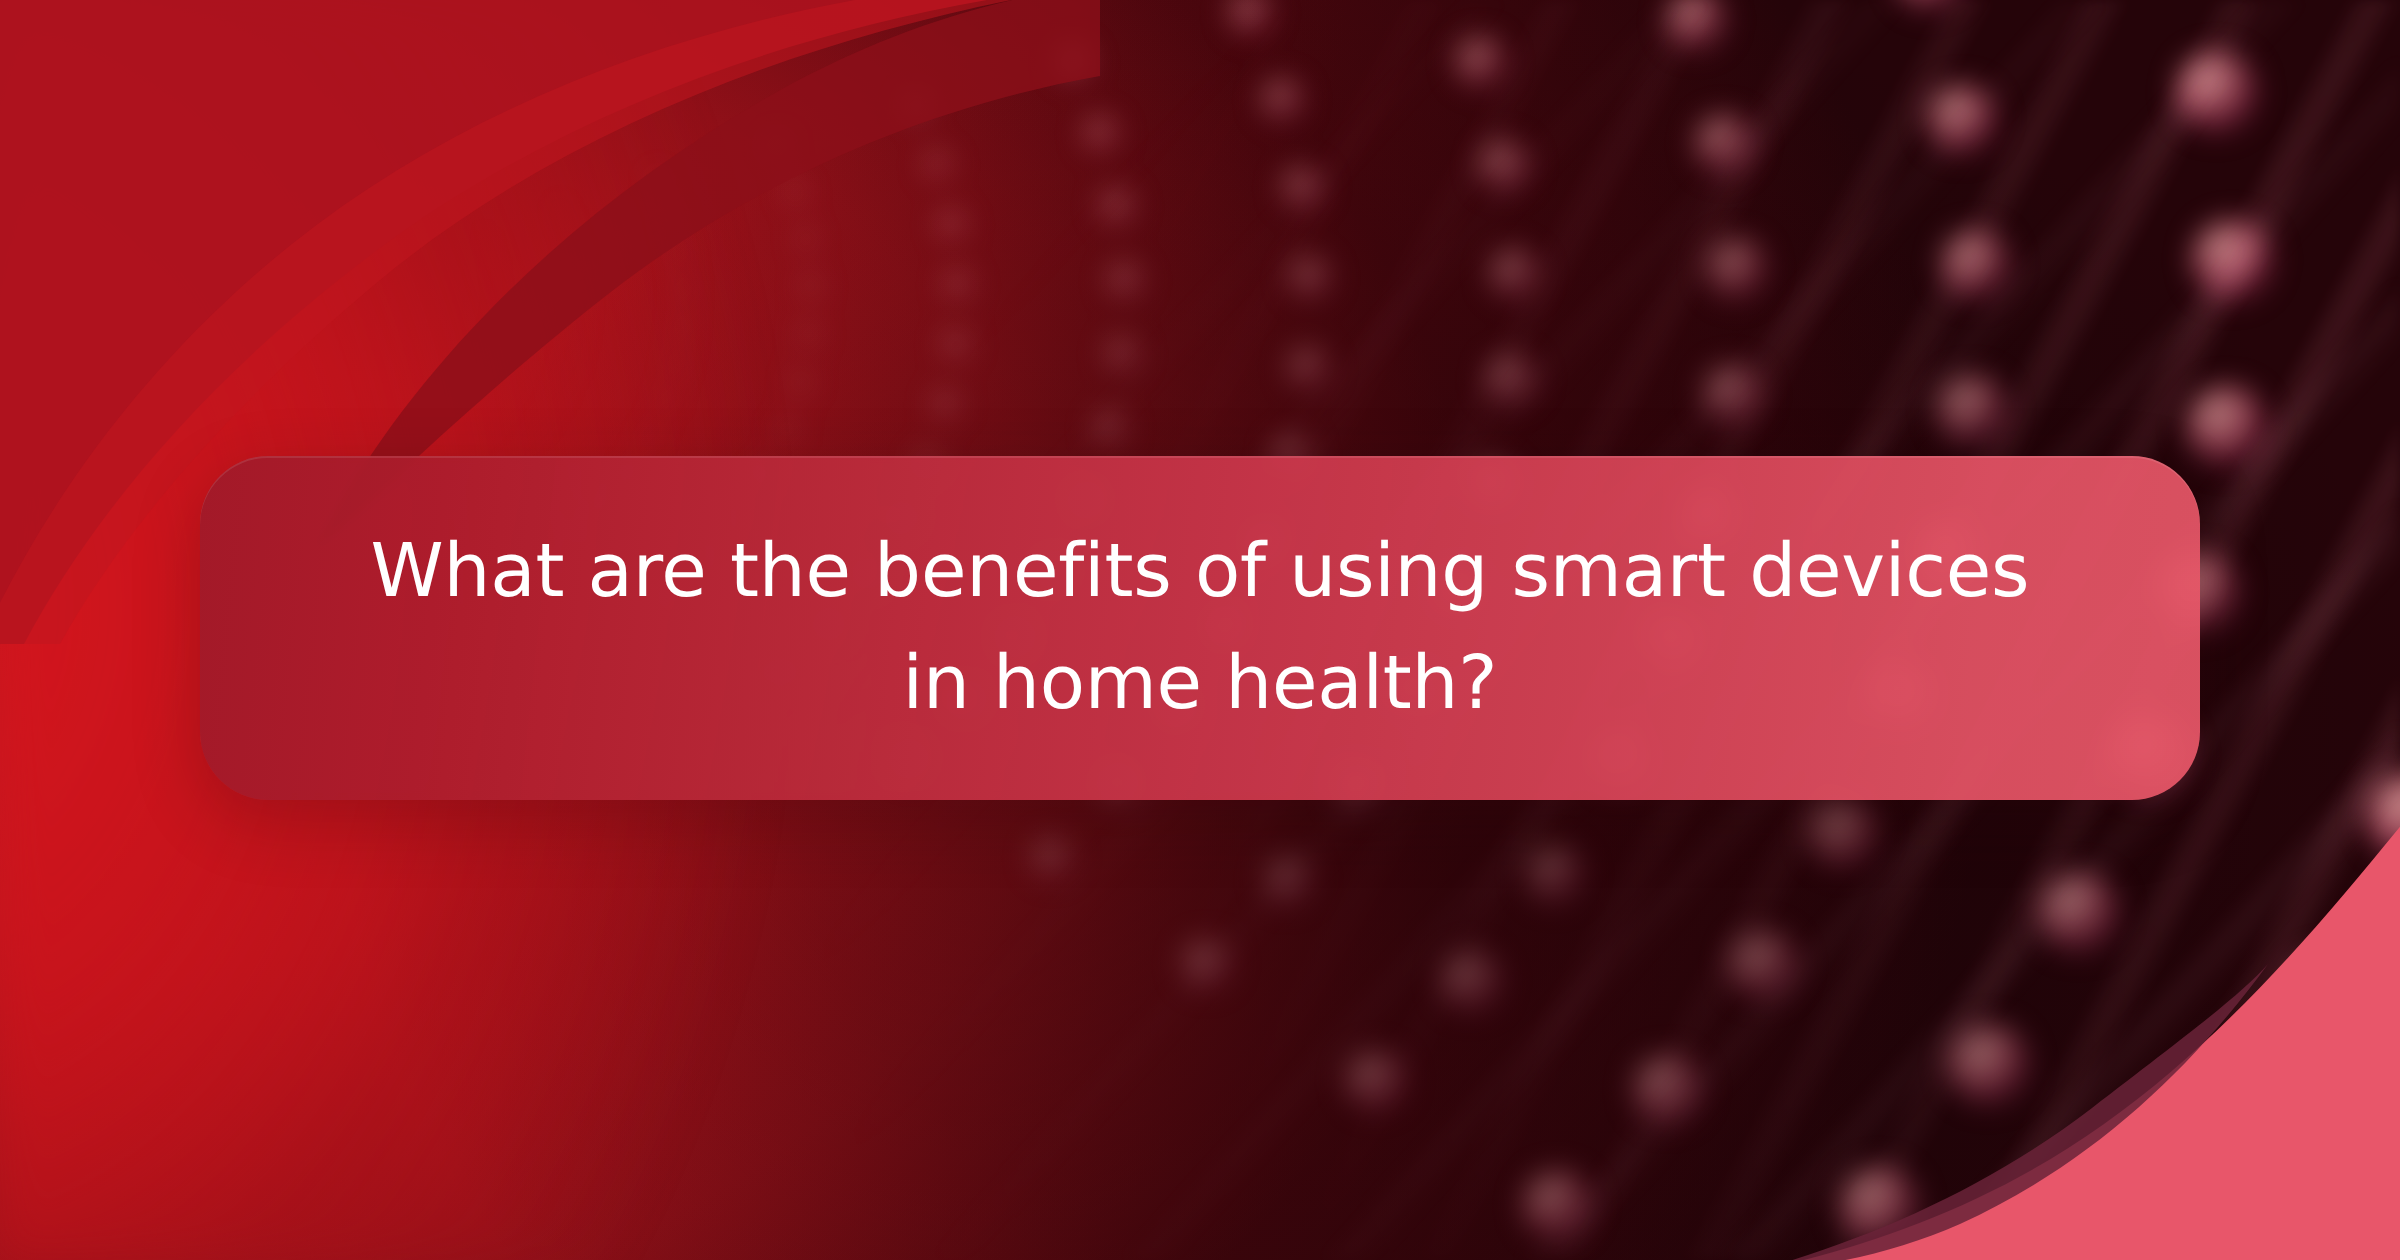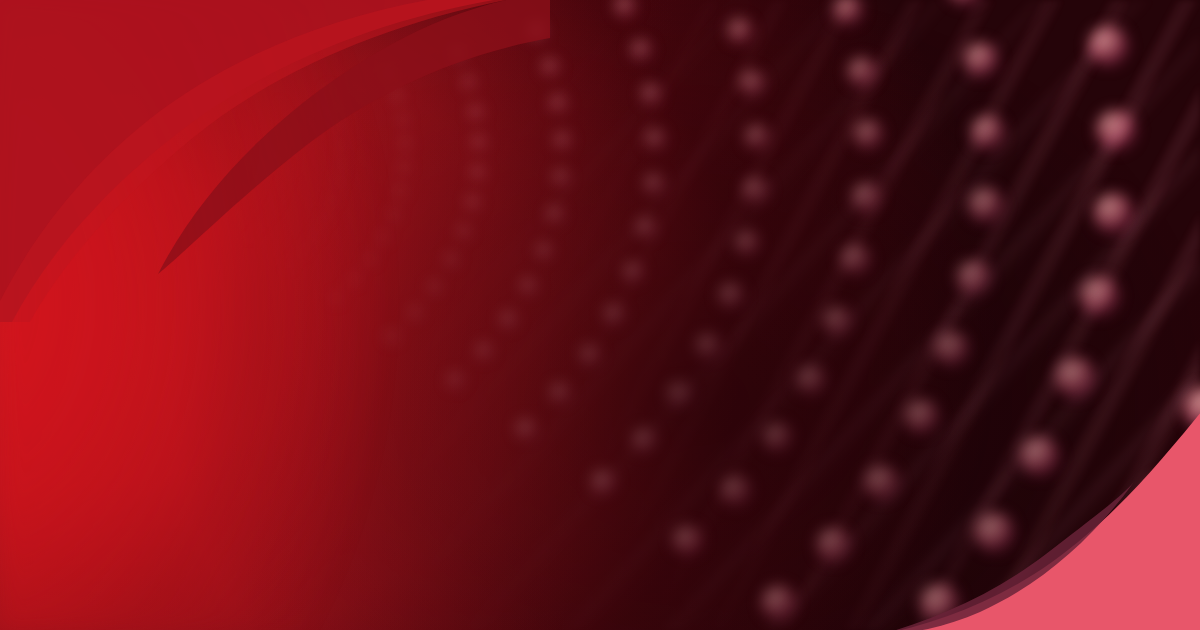--- a/index.html
+++ b/index.html
@@ -266,14 +266,20 @@
     <path d="M0,330 C34,256 86,186 156,130 C246,58 366,14 492,0 L560,0
              C420,22 292,72 200,148 C128,208 72,272 40,330 Z" fill="#c1151f" opacity="0.55"></path>
   </svg>
 
   <svg class="swoosh swoosh-br" width="330" height="230" viewBox="0 0 330 230">
     <path d="M330,0 C286,54 238,112 176,156 C120,196 58,218 0,230 L330,230 Z" fill="#e8566a"></path>
     <path d="M258,76 C220,128 170,176 104,206 C70,221 34,228 0,230
              C58,214 118,188 170,148 C214,114 244,92 258,76 Z" fill="#6a2338" opacity="0.85"></path>
   </svg>
 
+  <div id="card">
+    <div id="card-text">
+      <span>What are the benefits of using smart devices</span><br>
+      <span>in home health?</span>
+    </div>
+  </div>
 
 </div>
 
 </body></html>

